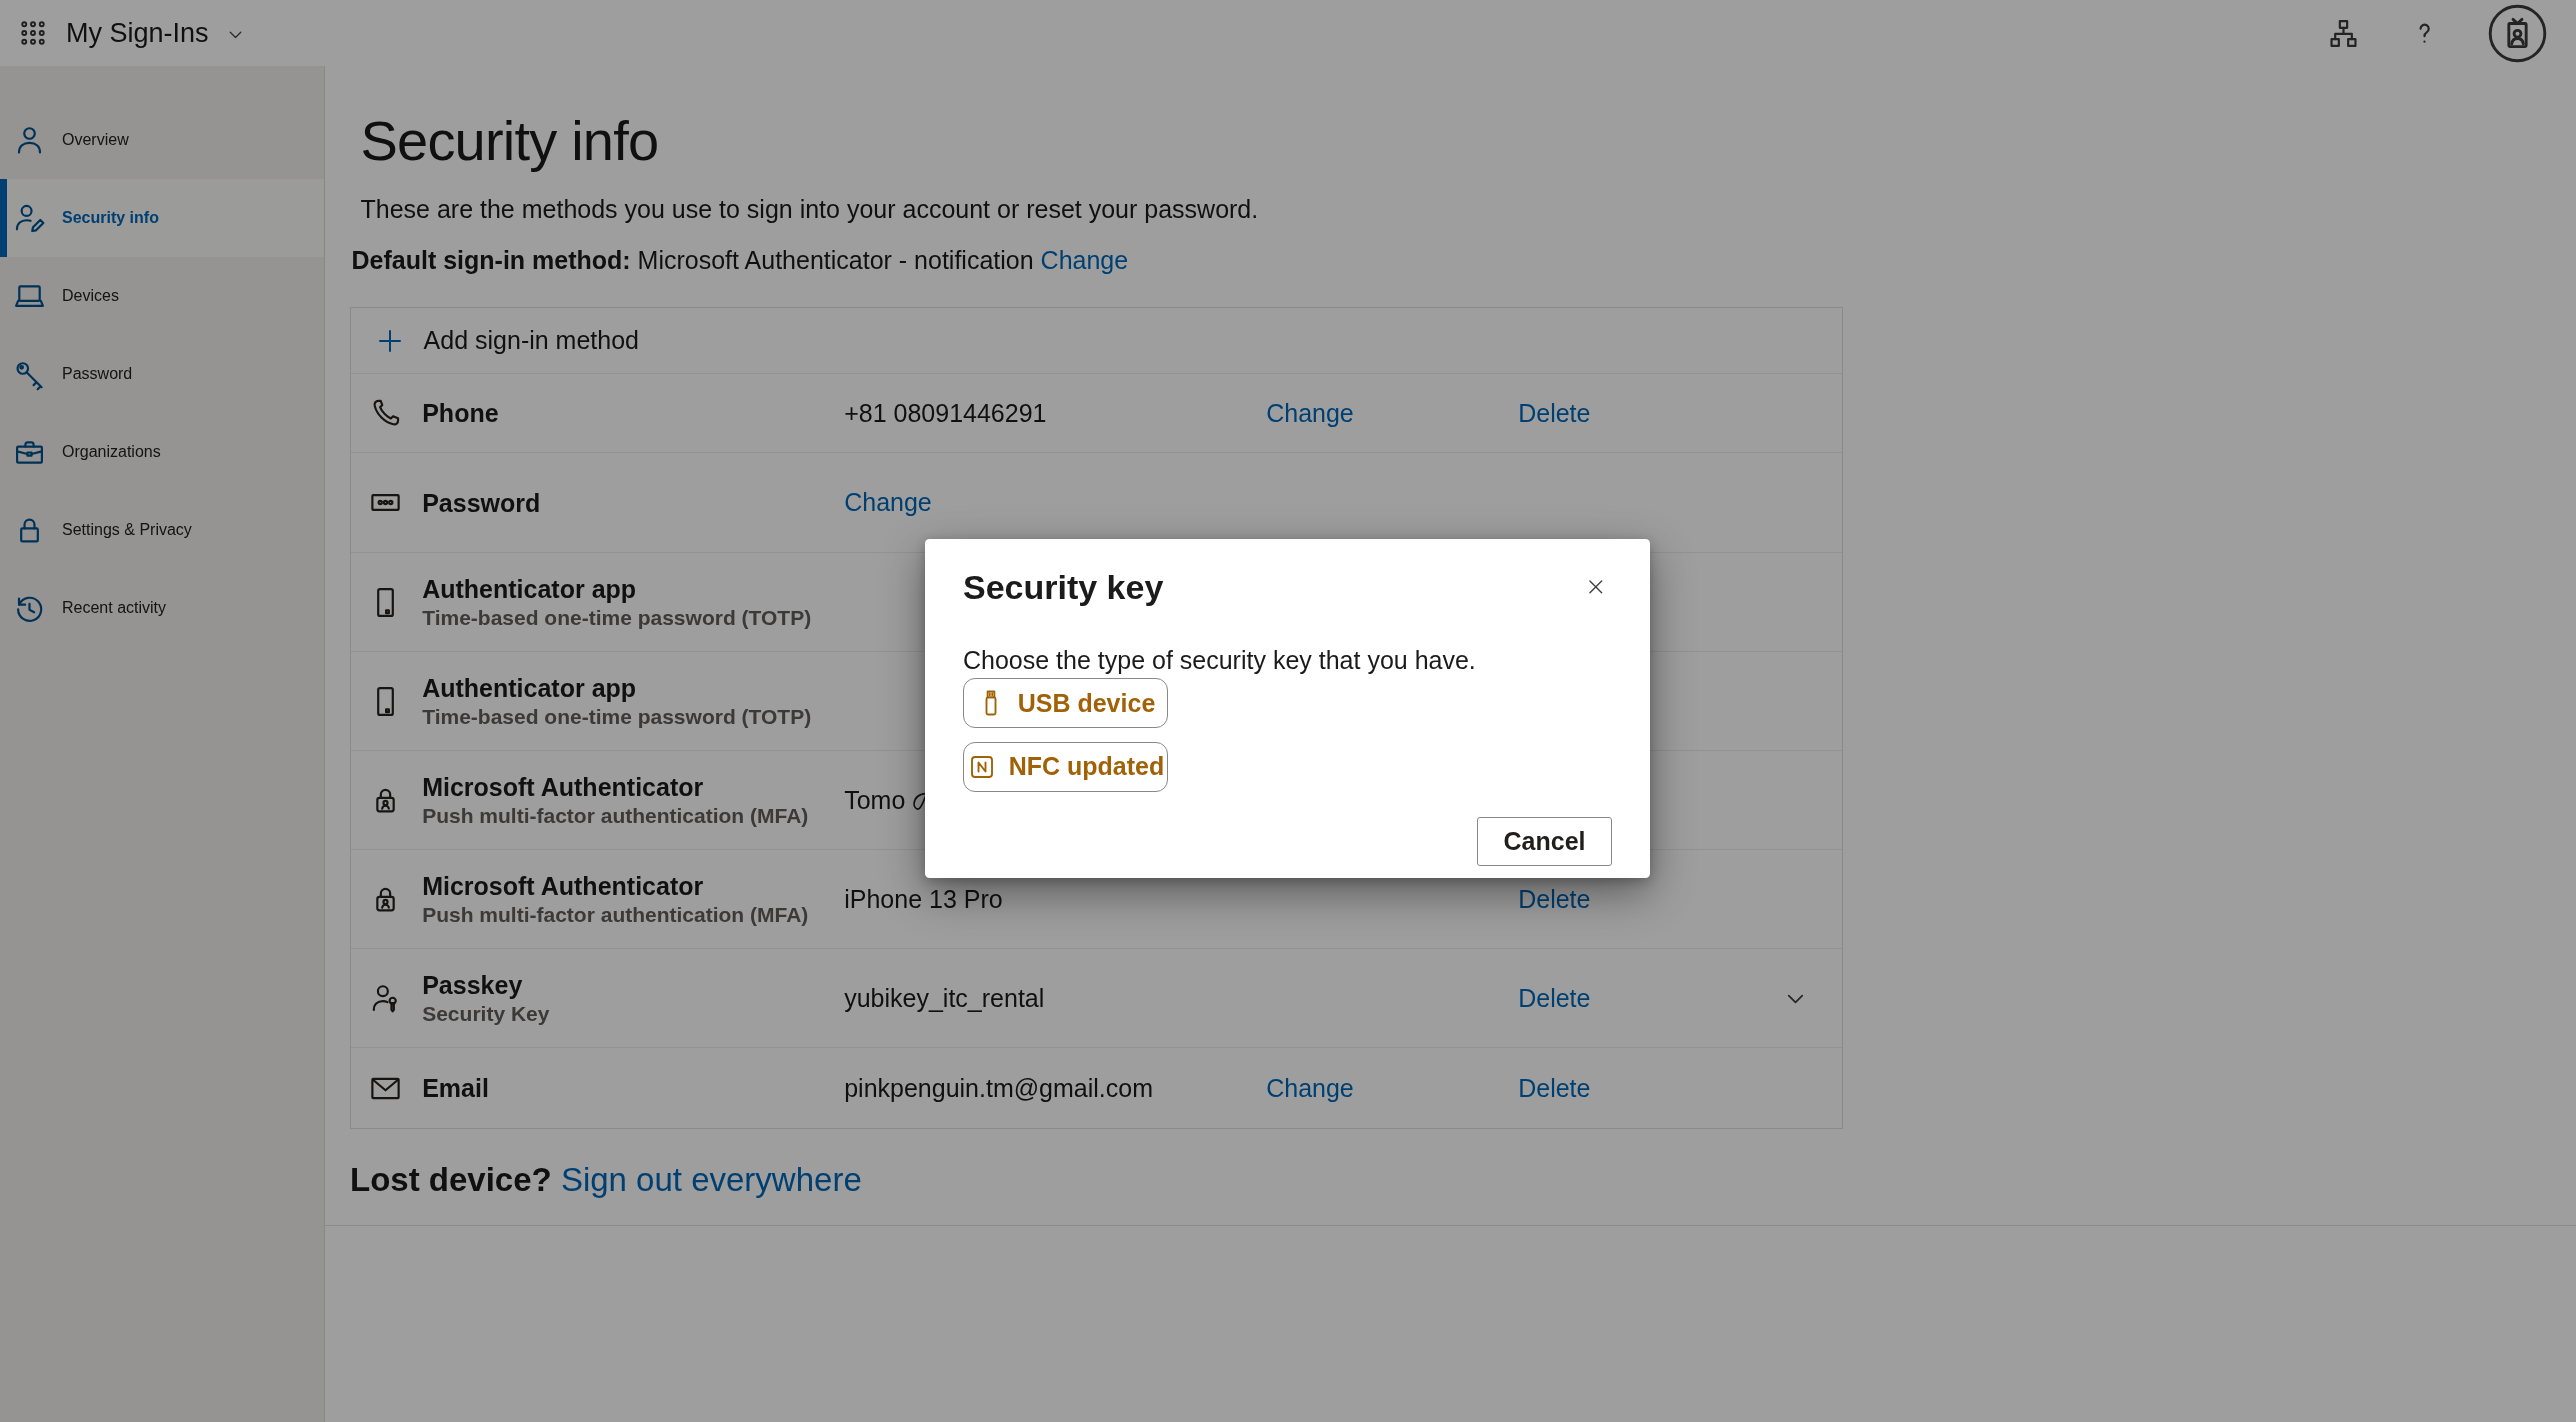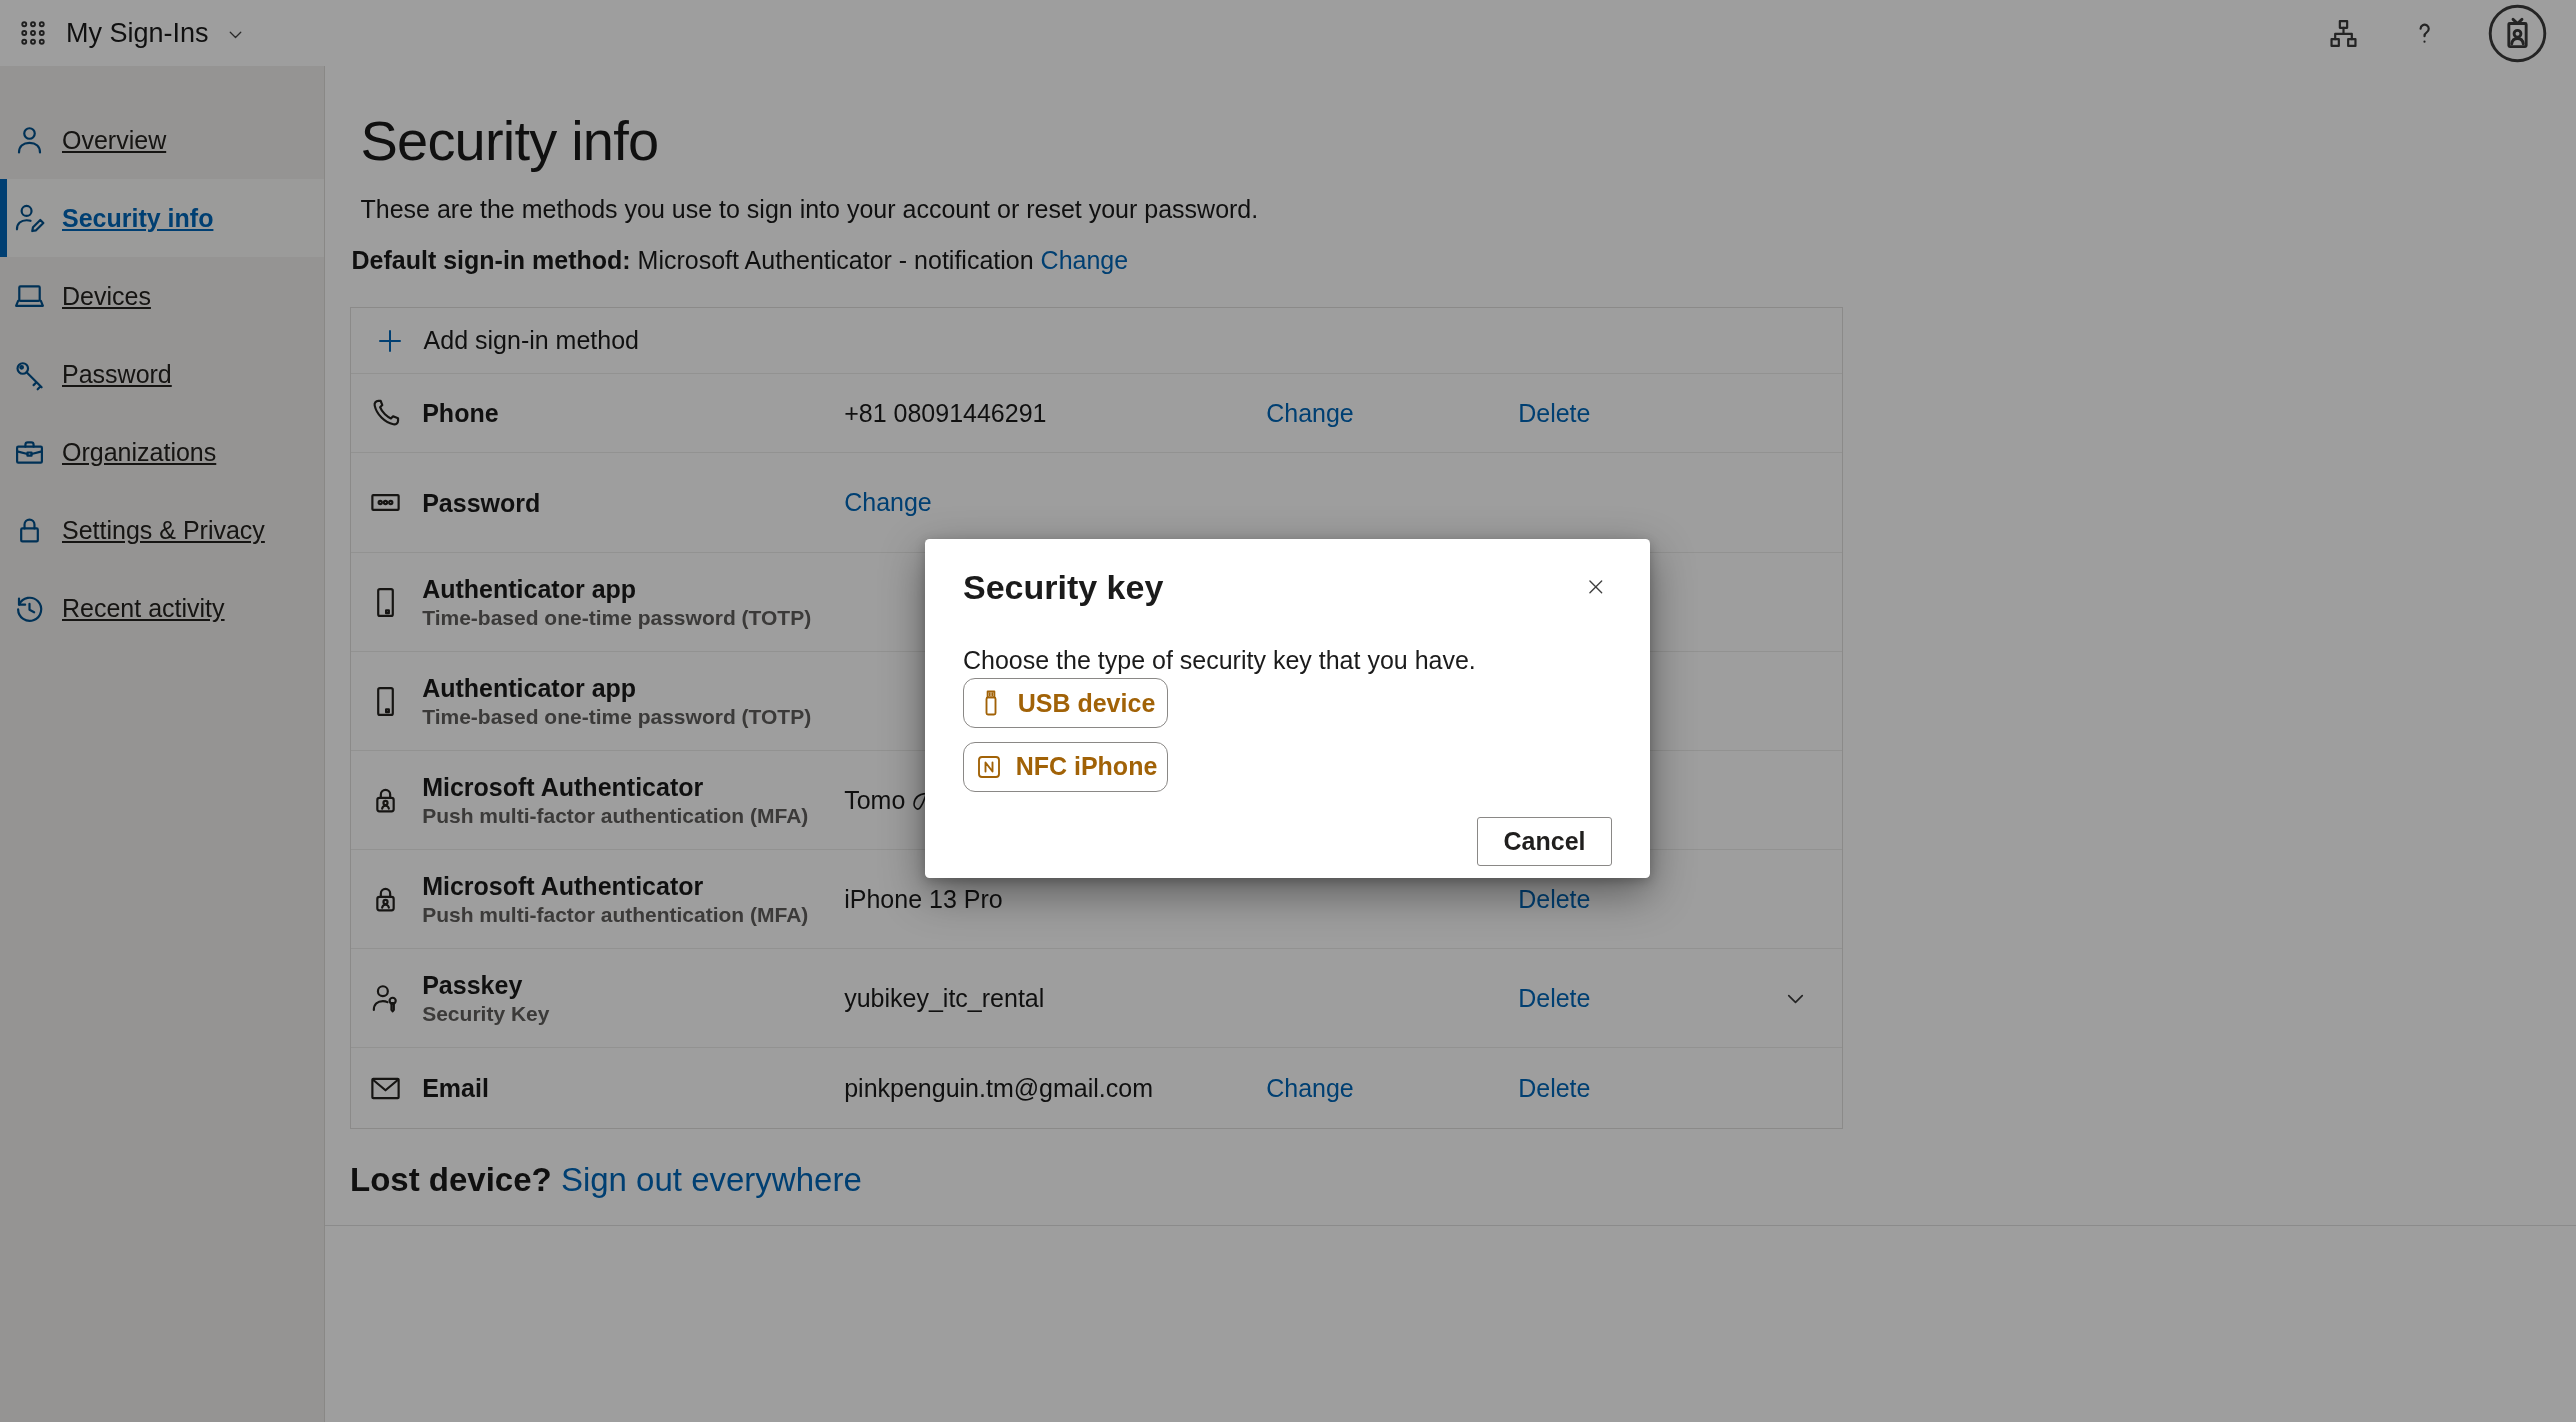--- a/index.html
+++ b/index.html
@@ -20,21 +20,21 @@
   .topbar-title .chev{color:#444444;margin-top:3px;}
   .topbar-right{margin-left:auto;display:flex;align-items:center;gap:42px;padding-right:27px;color:#3b3b3b;}
   .tb-icon{width:39px;height:39px;display:flex;align-items:center;justify-content:center;cursor:pointer;}
   .avatar{width:63px;height:63px;display:flex;align-items:center;justify-content:center;color:#3b3b3b;cursor:pointer;}
 
   
   .sidebar{position:absolute;left:0;top:66px;width:325px;bottom:0;background:#f1efed;
            border-right:1.5px solid #dddbd9;padding-top:35px;box-sizing:border-box;z-index:1;}
   .nav-item{position:relative;height:78px;display:flex;align-items:center;padding-left:12px;cursor:pointer;color:#24221f;}
   .nav-item .nav-ic{width:35px;height:35px;color:#00508c;flex:none;margin-right:15px;}
-  .nav-label{font-size:25px;text-decoration:underline;}
+  .nav-label{font-size:16px;}
   .nav-item.selected{background:#fbfaf8;}
   .nav-item.selected::before{content:"";position:absolute;left:0;top:0;bottom:0;width:6.8px;background:#0067b8;}
   .nav-item.selected .nav-label{color:#0067b8;font-weight:bold;}
 
   
   .content{position:absolute;left:325px;top:66px;right:0;bottom:0;background:#ffffff;
            padding:42px 0 0 25px;box-sizing:border-box;z-index:1;}
   h1.page-title{font-size:56px;font-weight:400;margin:0 0 22.6px 10.5px;letter-spacing:-0.8px;}
   .page-desc{font-size:25px;margin:0 0 0 10.5px;line-height:27px;}
   .default-line{margin:22.6px 0 0 1.5px;font-size:25px;line-height:30px;}
@@ -445,20 +445,20 @@
       <div class="key-btn">
         <svg class="ic " viewBox="0 0 40 40" width="30" height="30">
           <use href="#sym-usb-icon"></use>
         </svg>
         <span class="kb-label">USB device</span>
       </div>
       <div class="key-btn">
         <svg class="ic " viewBox="0 0 40 40" width="30" height="30">
           <use href="#sym-nfc-icon"></use>
         </svg>
-        <span class="kb-label">NFC iPhone</span>
+        <span class="kb-label">NFC updated</span>
       </div>
     </div>
   <div class="modal-actions">
     <div class="cancel-btn">Cancel</div>
   </div>
 </div>
 
 
 </body></html>

